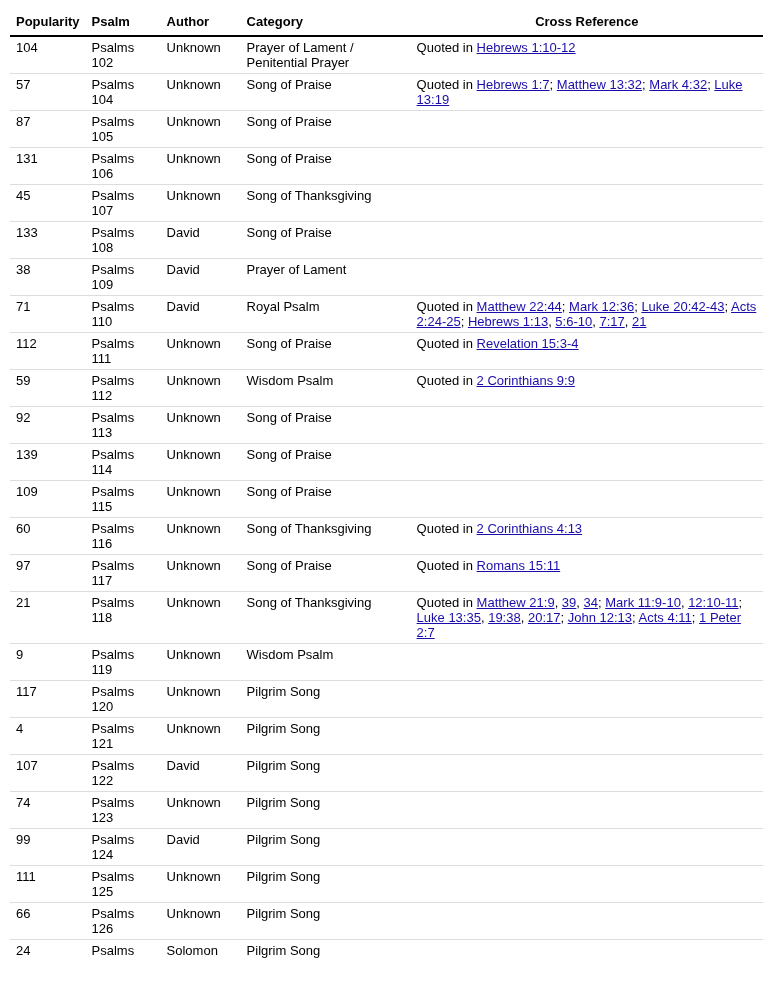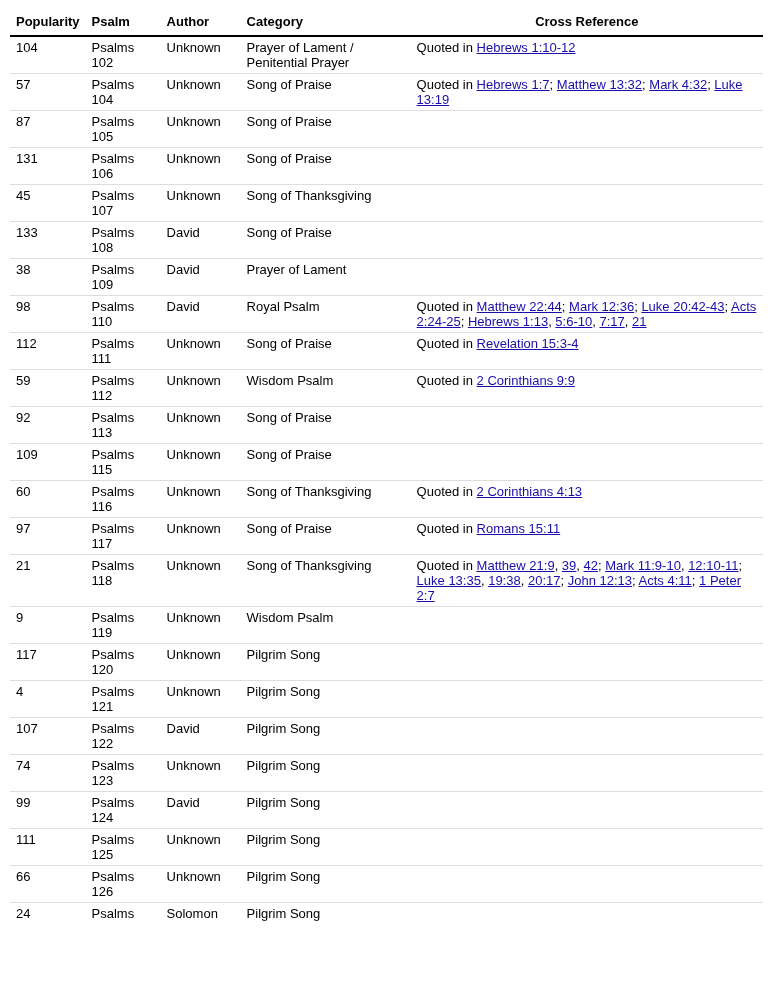--- a/index.html
+++ b/index.html
@@ -92,21 +92,21 @@
     <td></td>
   </tr>
       <tr>
     <td>38</td>
     <td style="white-space:nowrap">Psalms<br>109</td>
     <td>David</td>
     <td>Prayer of Lament</td>
     <td></td>
   </tr>
       <tr>
-    <td>98</td>
+    <td>71</td>
     <td style="white-space:nowrap">Psalms<br>110</td>
     <td>David</td>
     <td>Royal Psalm</td>
     <td>Quoted in <a href="#">Matthew 22:44</a>; <a href="#">Mark 12:36</a>; <a href="#">Luke 20:42-43</a>; <a href="#">Acts 2:24-25</a>; <a href="#">Hebrews 1:13</a>, <a href="#">5:6-10</a>, <a href="#">7:17</a>, <a href="#">21</a></td>
   </tr>
       <tr>
     <td>112</td>
     <td style="white-space:nowrap">Psalms<br>111</td>
     <td>Unknown</td>
     <td>Song of Praise</td>
@@ -120,20 +120,27 @@
     <td>Quoted in <a href="#">2 Corinthians 9:9</a></td>
   </tr>
       <tr>
     <td>92</td>
     <td style="white-space:nowrap">Psalms<br>113</td>
     <td>Unknown</td>
     <td>Song of Praise</td>
     <td></td>
   </tr>
       <tr>
+    <td>139</td>
+    <td style="white-space:nowrap">Psalms<br>114</td>
+    <td>Unknown</td>
+    <td>Song of Praise</td>
+    <td></td>
+  </tr>
+      <tr>
     <td>109</td>
     <td style="white-space:nowrap">Psalms<br>115</td>
     <td>Unknown</td>
     <td>Song of Praise</td>
     <td></td>
   </tr>
       <tr>
     <td>60</td>
     <td style="white-space:nowrap">Psalms<br>116</td>
     <td>Unknown</td>
@@ -145,21 +152,21 @@
     <td style="white-space:nowrap">Psalms<br>117</td>
     <td>Unknown</td>
     <td>Song of Praise</td>
     <td>Quoted in <a href="#">Romans 15:11</a></td>
   </tr>
       <tr>
     <td>21</td>
     <td style="white-space:nowrap">Psalms<br>118</td>
     <td>Unknown</td>
     <td>Song of Thanksgiving</td>
-    <td>Quoted in <a href="#">Matthew 21:9</a>, <a href="#">39</a>, <a href="#">42</a>; <a href="#">Mark 11:9-10</a>, <a href="#">12:10-11</a>; <a href="#">Luke 13:35</a>, <a href="#">19:38</a>, <a href="#">20:17</a>; <a href="#">John 12:13</a>; <a href="#">Acts 4:11</a>; <a href="#">1 Peter 2:7</a></td>
+    <td>Quoted in <a href="#">Matthew 21:9</a>, <a href="#">39</a>, <a href="#">34</a>; <a href="#">Mark 11:9-10</a>, <a href="#">12:10-11</a>; <a href="#">Luke 13:35</a>, <a href="#">19:38</a>, <a href="#">20:17</a>; <a href="#">John 12:13</a>; <a href="#">Acts 4:11</a>; <a href="#">1 Peter 2:7</a></td>
   </tr>
       <tr>
     <td>9</td>
     <td style="white-space:nowrap">Psalms<br>119</td>
     <td>Unknown</td>
     <td>Wisdom Psalm</td>
     <td></td>
   </tr>
       <tr>
     <td>117</td>

